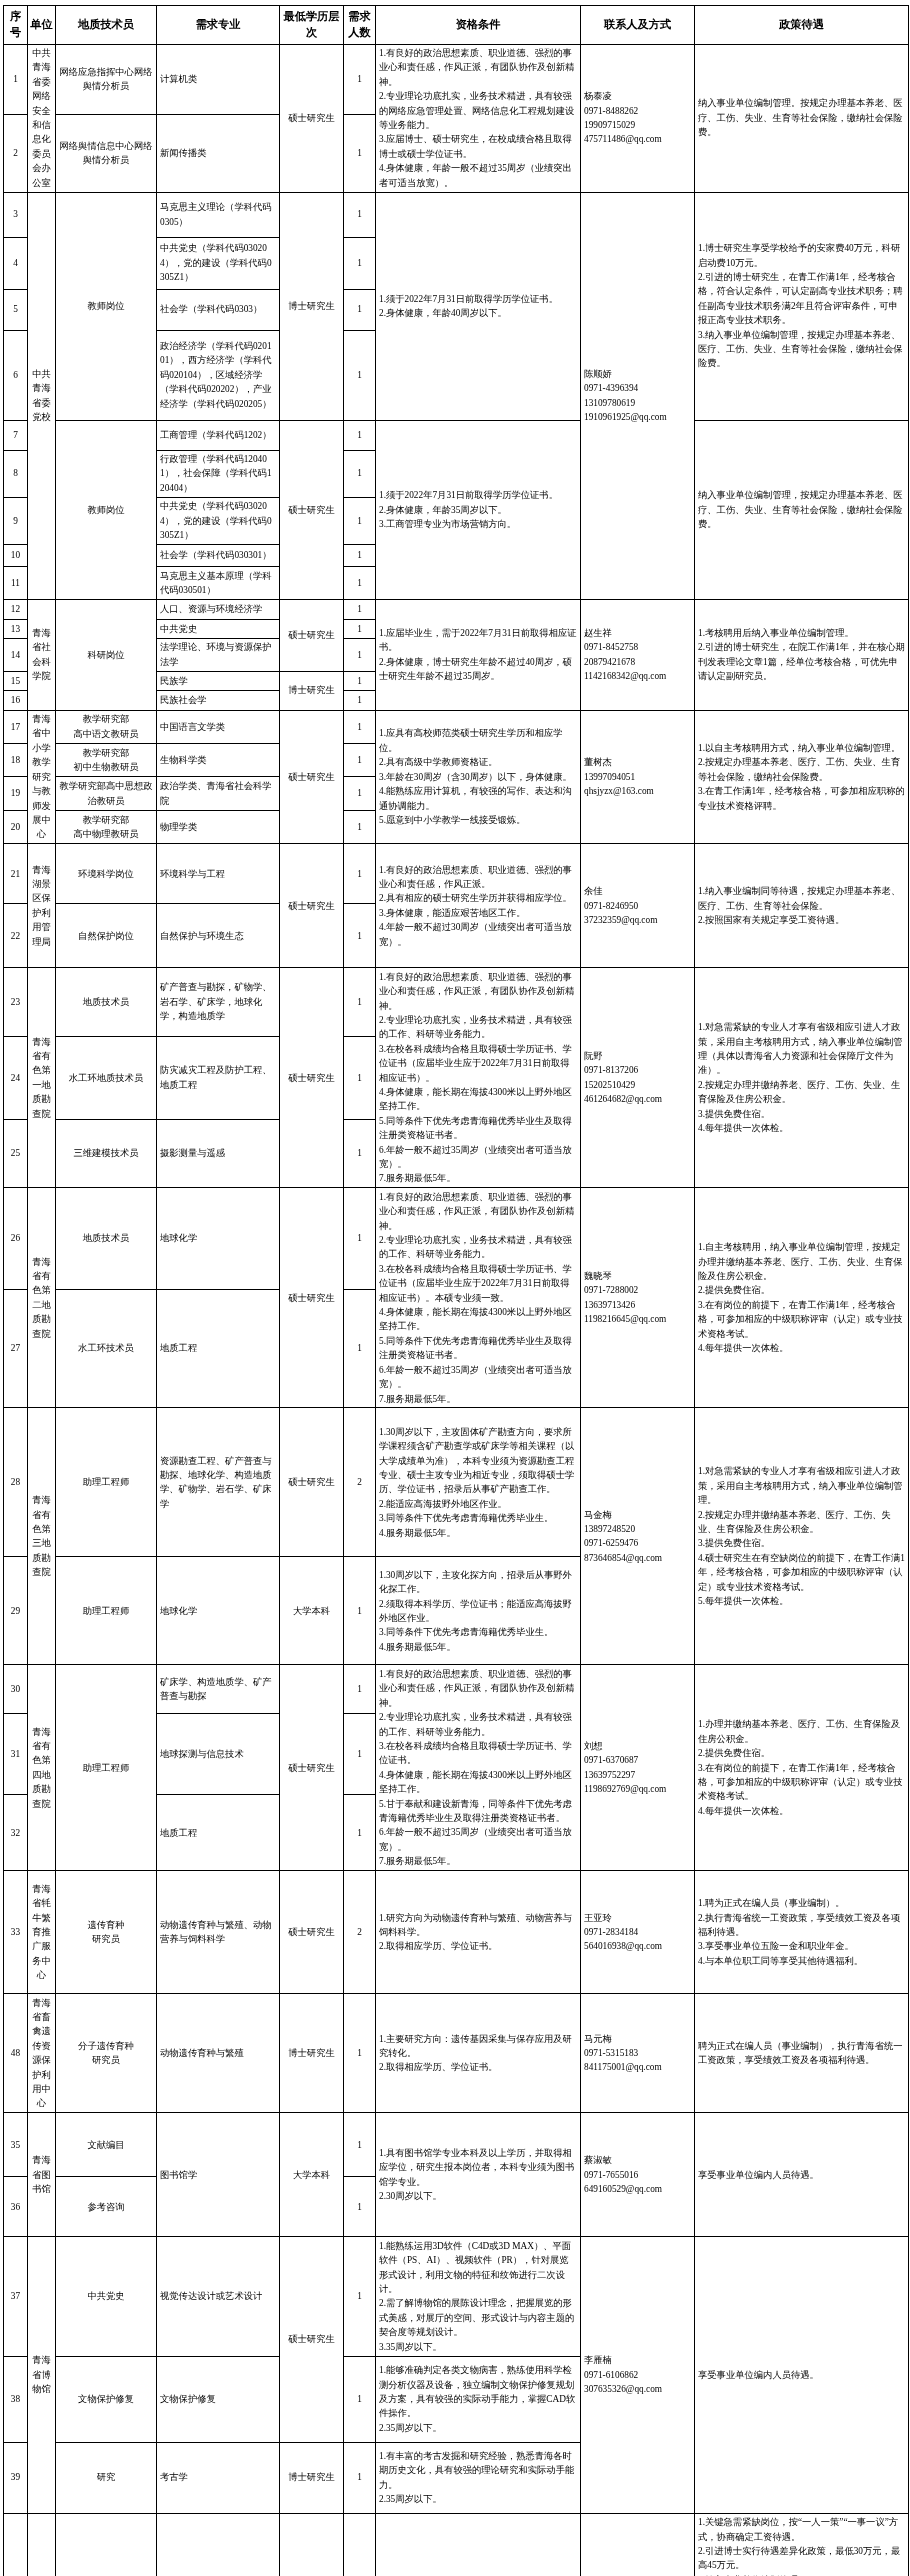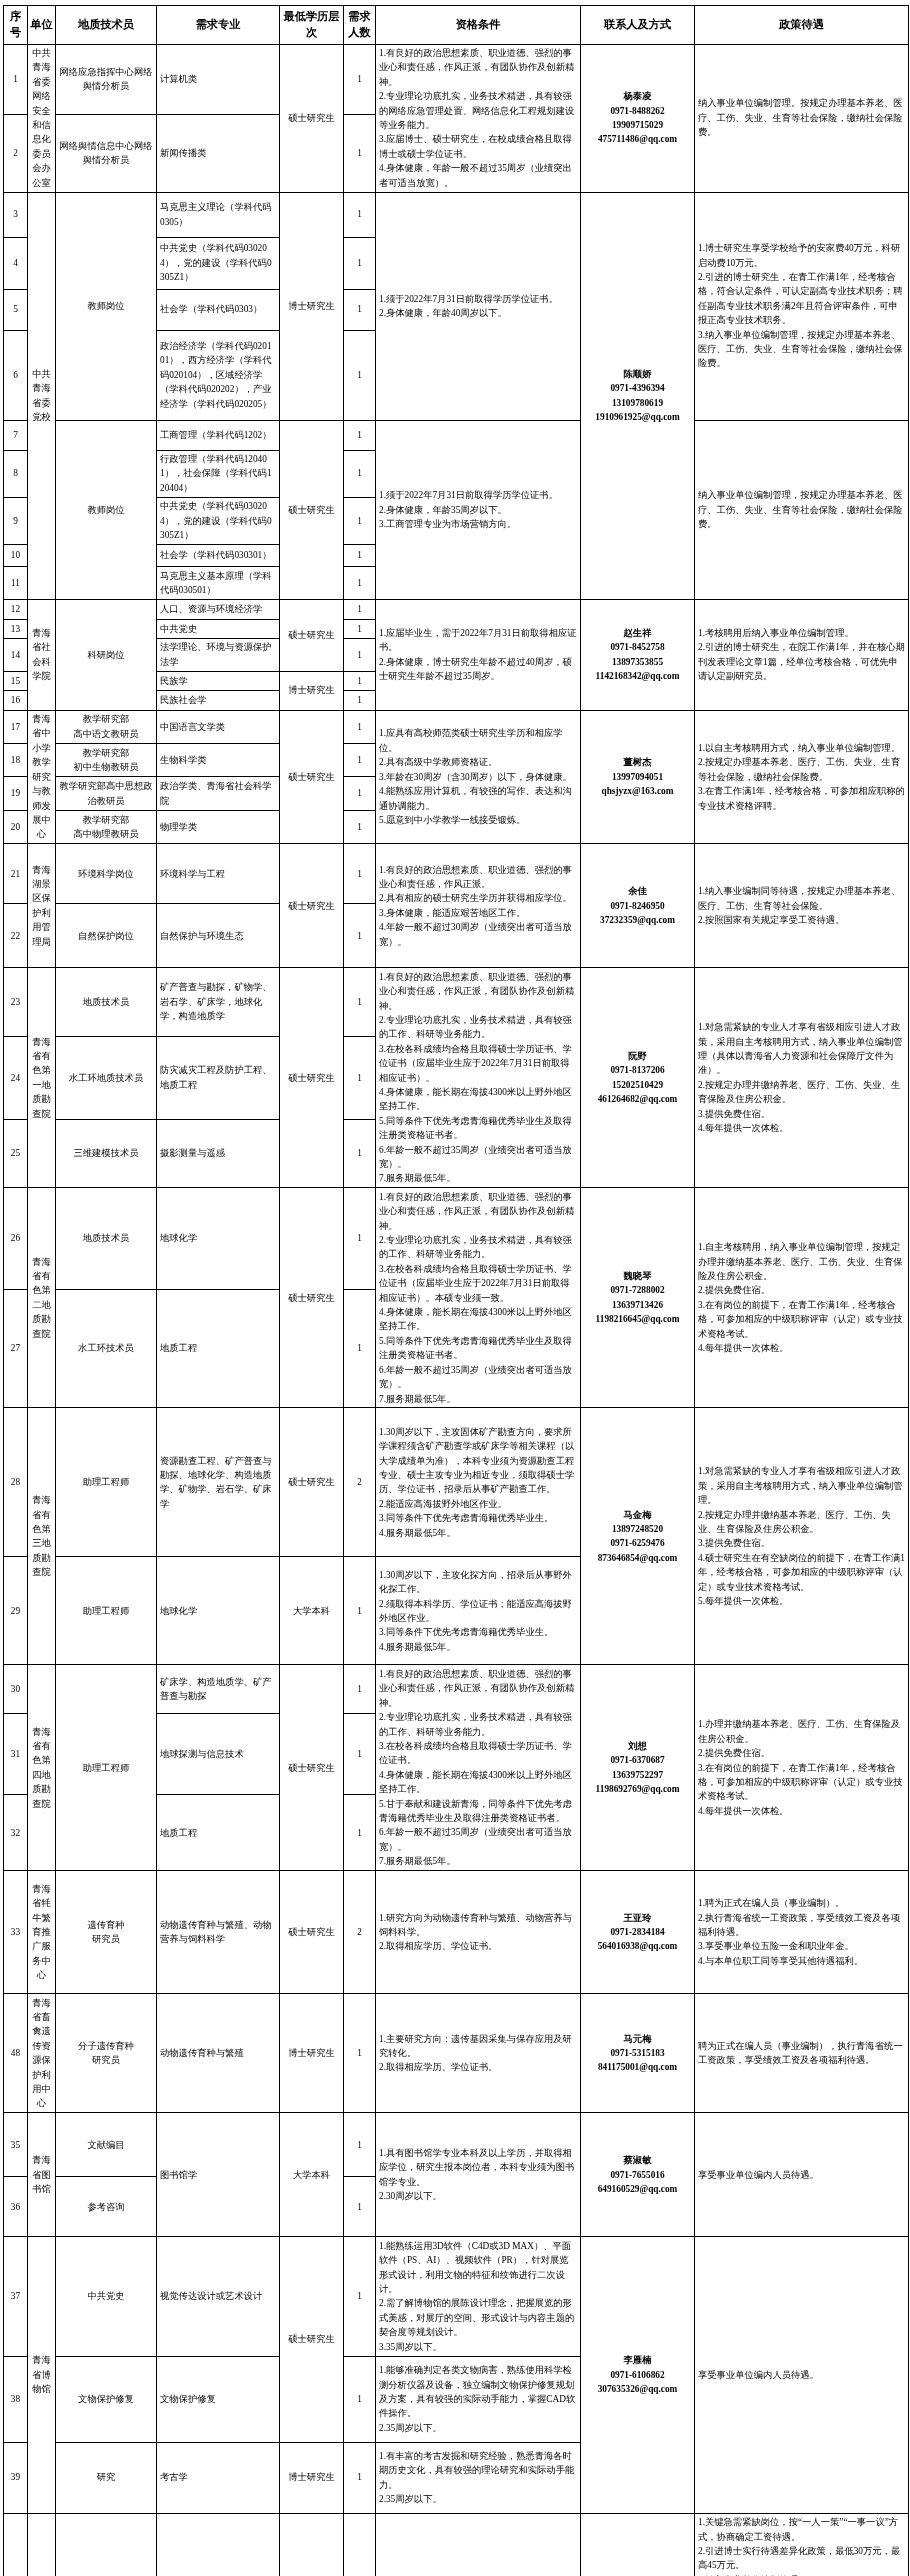--- a/index.html
+++ b/index.html
@@ -49,21 +49,21 @@
     line-height:1.55;
     padding:1.5px 3px;
     vertical-align:middle;
     white-space:pre-line;
     word-break:break-all;
   }
   .col-seq,.col-count{text-align:center;padding:1.5px 0.7px;}
   .col-unit{text-align:center;padding:1.5px 4.5px;}
   .col-position{text-align:center;margin-left:36px;}
   .col-education{text-align:center;}
-  .col-contact{text-align:center;font-weight:bold;}
+  .col-contact{}
   .col-major{text-align:left;}
   .col-qualifications,.col-policy{text-align:left;padding:1.5px 3.7px;}
   .group-start td{border-top:1.5px solid #000;}
 </style>
 </head>
 <body>
 
 <div class="sheet">
   <table class="demand">
     <colgroup>
@@ -181,21 +181,21 @@
           <td class="col-seq">12</td>
           <td class="col-unit" rowspan="5">青海省社会科学院</td>
           <td class="col-position" rowspan="5">科研岗位</td>
           <td class="col-major">人口、资源与环境经济学</td>
           <td class="col-education" rowspan="3">硕士研究生</td>
           <td class="col-count">1</td>
           <td class="col-qualifications" rowspan="5">1.应届毕业生，需于2022年7月31日前取得相应证书。
 2.身体健康，博士研究生年龄不超过40周岁，硕士研究生年龄不超过35周岁。</td>
           <td class="col-contact" rowspan="5">赵生祥
 0971-8452758
-13897353855
+20879421678
 1142168342@qq.com</td>
           <td class="col-policy" rowspan="5">1.考核聘用后纳入事业单位编制管理。
 2.引进的博士研究生，在院工作满1年，并在核心期刊发表理论文章1篇，经单位考核合格，可优先申请认定副研究员。</td>
         </tr>
         <tr style="height: 19.4px;">
           <td class="col-seq">13</td>
           <td class="col-major">中共党史</td>
           <td class="col-count">1</td>
         </tr>
         <tr style="height: 19.4px;">

